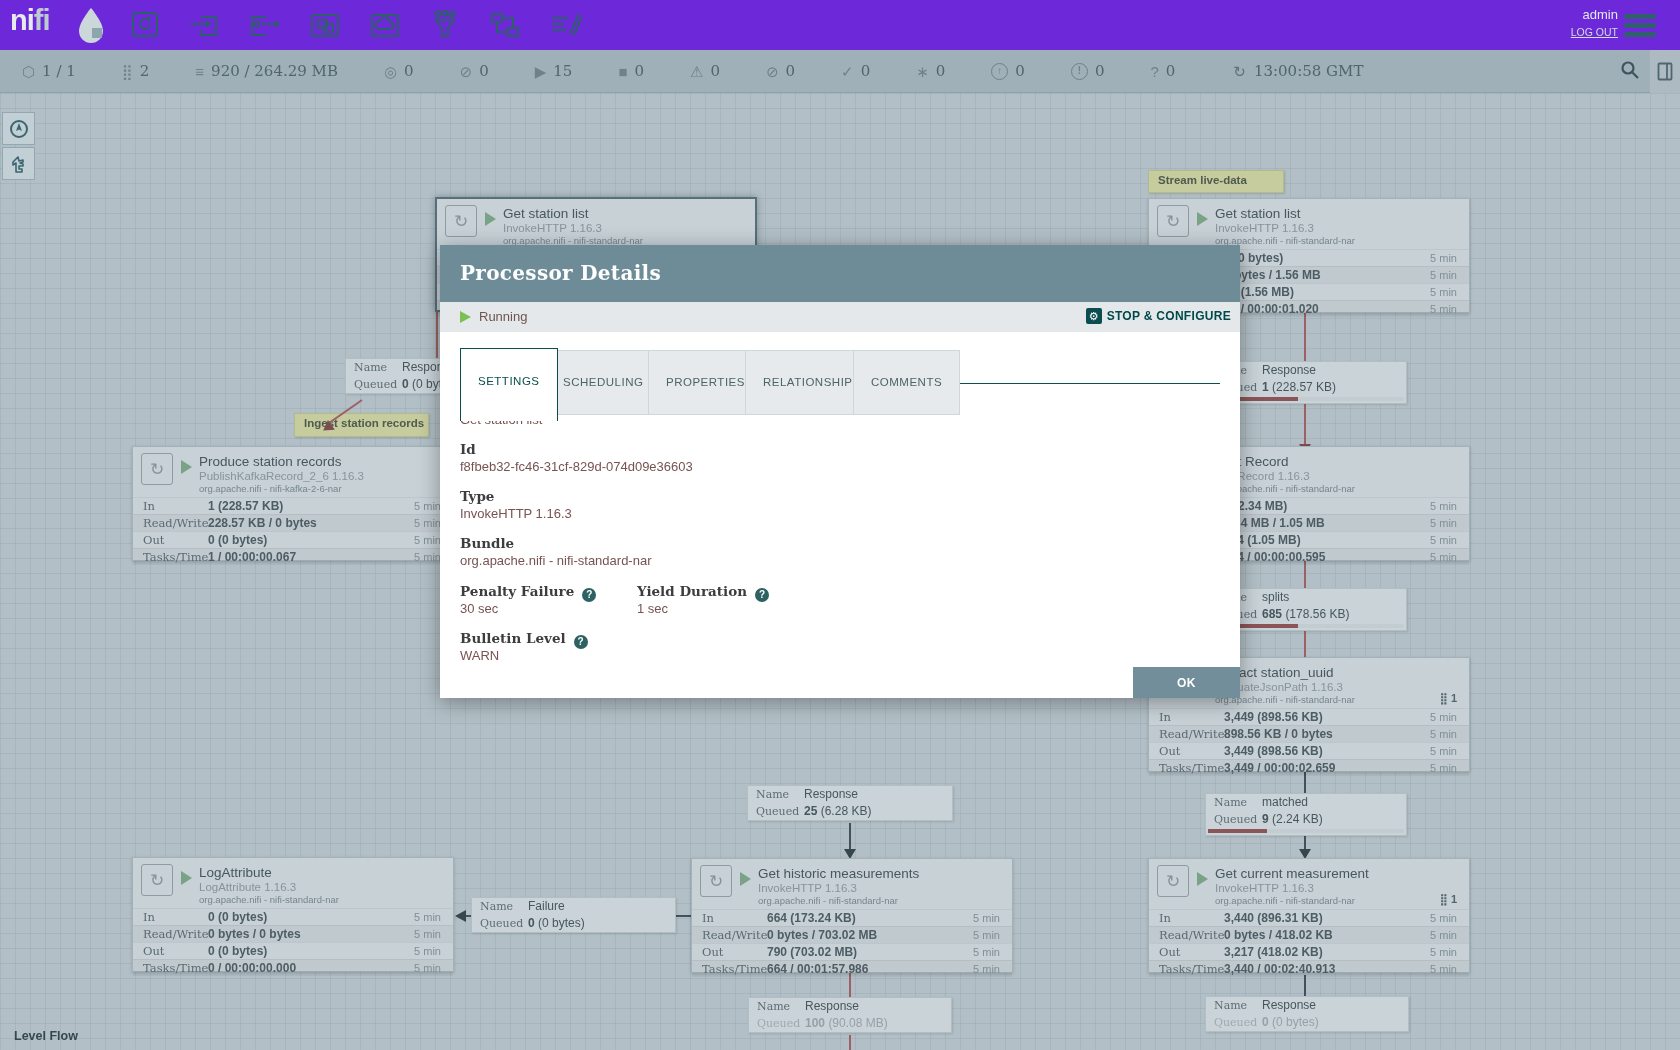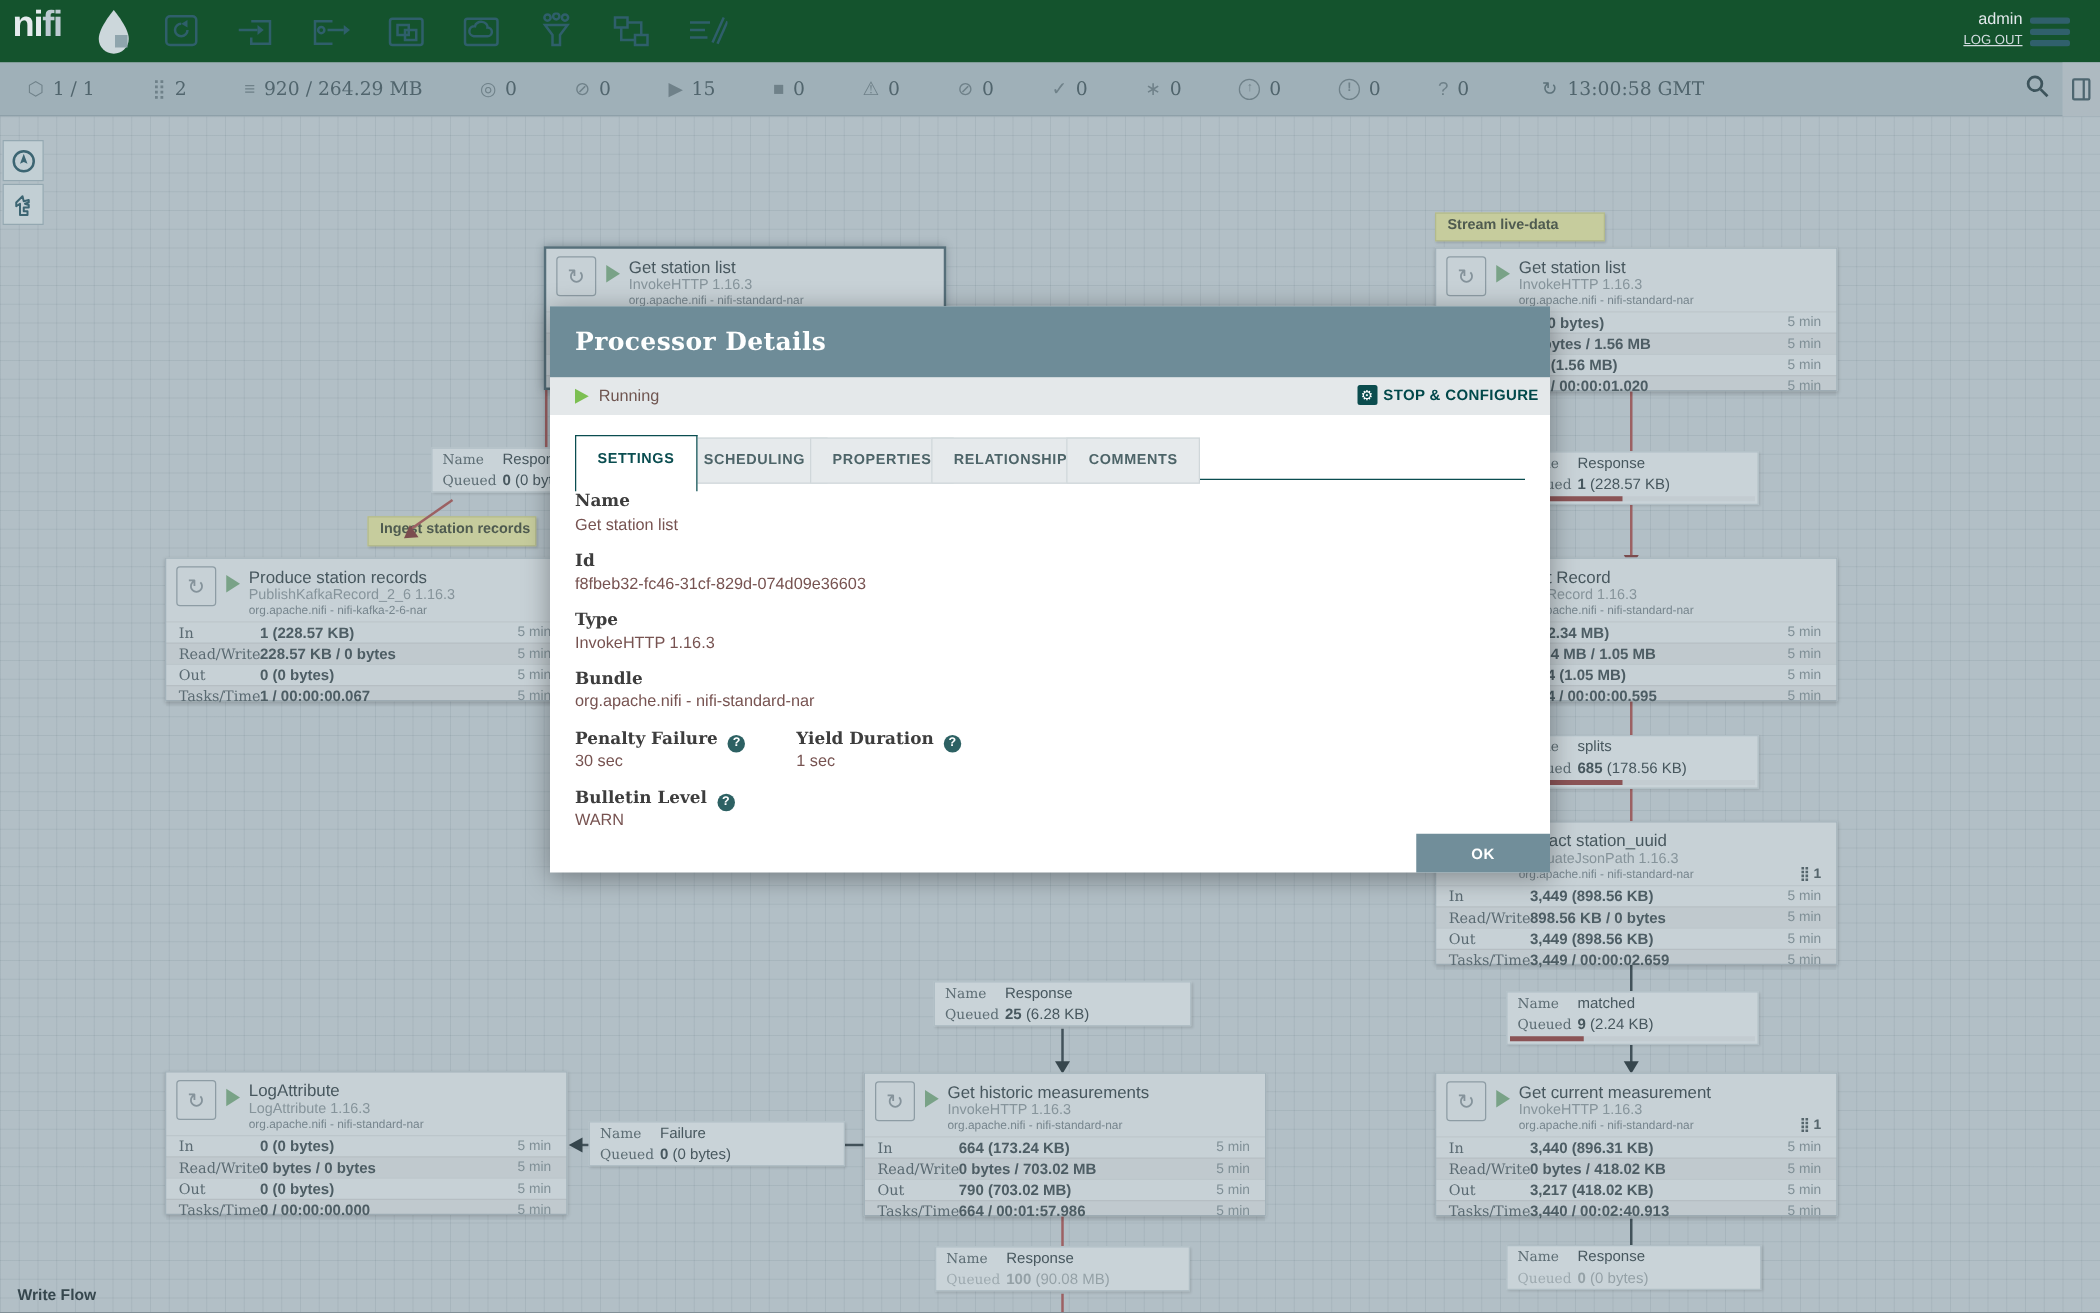--- a/index.html
+++ b/index.html
@@ -6,21 +6,21 @@
   #app{position:relative;width:1680px;height:1050px;overflow:hidden;
        font-family:"Liberation Sans",sans-serif;
        background:#b2bfc6;}
   
   #canvas{position:absolute;left:0;top:93px;width:1680px;height:957px;
     background-image:
       linear-gradient(to right, rgba(90,110,120,0.12) 1px, transparent 1px),
       linear-gradient(to bottom, rgba(90,110,120,0.12) 1px, transparent 1px);
     background-size:15px 15px;}
   
-  #topbar{position:absolute;left:0;top:0;width:1680px;height:50px;background:#14532d;z-index:5;}
+  #topbar{position:absolute;left:0;top:0;width:1680px;height:50px;background:#6d28d9;z-index:5;}
   #logo{position:absolute;left:10px;top:4px;font-size:29px;font-weight:bold;letter-spacing:-1px;color:#e5ebee;}
   #logo .fi{color:#bccad1;}
   #logo-drop{position:absolute;left:76px;top:6px;}
   #tool-icons{position:absolute;left:128px;top:10px;display:flex;gap:26px;}
   .tbi{width:34px;height:30px;}
   .tbi svg{stroke:#2f5f6b;fill:none;stroke-width:2;}
   #user-block{position:absolute;right:62px;top:7px;text-align:right;}
   #user-name{font-size:13px;color:#e3e9ec;}
   #logout-link{font-size:10.5px;color:#d3dce0;text-decoration:underline;margin-top:4px;cursor:pointer;padding-left:16px;}
   #hamburger{position:absolute;right:24px;top:14px;width:32px;height:24px;cursor:pointer;}
@@ -84,22 +84,22 @@
   #modal-strip{position:absolute;left:0;top:57px;width:100%;height:30px;background:#e4e8ea;}
   #run-play{position:absolute;left:20px;top:9px;width:0;height:0;border-left:11px solid #7cbf52;
      border-top:6.5px solid transparent;border-bottom:6.5px solid transparent;}
   #run-text{position:absolute;left:39px;top:7px;font-size:13px;font-weight:500;color:#6f5550;}
   #stopcfg{position:absolute;right:9px;top:6px;display:flex;align-items:center;gap:5px;cursor:pointer;}
   #stopcfg-icon{width:16px;height:16px;background:#0b4c4e;border-radius:2px;color:#fff;font-size:11px;
      display:flex;align-items:center;justify-content:center;}
   #stopcfg-label{font-size:12px;font-weight:bold;color:#01484a;letter-spacing:0.3px;}
   #tabs{position:absolute;left:20px;top:103px;height:37px;}
   #tab-underline{position:absolute;left:20px;top:138px;width:760px;height:1px;background:#0b4d50;}
-  .tab{position:absolute;top:2px;height:31px;line-height:31px;padding:2px 17px;background:#e6eaec;
-     border:1px solid #d0d7da;font-size:11.5px;font-weight:bold;color:#4d6468;letter-spacing:0.5px;
+  .tab{position:absolute;top:2px;height:31px;line-height:31px;padding:16px 17px;background:#e6eaec;
+     border:1px solid #d0d7da;font-size:11.5px;font-weight:normal;color:#4d6468;letter-spacing:0.5px;
      cursor:pointer;z-index:1;}
   .tab.active{top:0;height:40px;line-height:33px;background:#fff;border:1px solid #0a4d50;border-bottom:none;
      color:#0a4d50;z-index:3;}
   .fld-label{position:absolute;font-family:"DejaVu Serif",serif;font-size:13.5px;font-weight:600;color:#3d3d3d;}
   .fld-value{position:absolute;font-size:13px;color:#775351;}
   .help{display:inline-flex;width:14px;height:14px;border-radius:50%;background:#2d6163;color:#fff;
      font-size:10px;font-weight:bold;align-items:center;justify-content:center;margin-left:8px;
      vertical-align:-2px;font-family:"Liberation Sans",sans-serif;}
   #ok-btn{position:absolute;right:0;bottom:0;width:107px;height:31px;background:#718e9a;color:#fff;
      font-size:12px;font-weight:bold;letter-spacing:0.5px;display:flex;align-items:center;justify-content:center;
@@ -476,21 +476,21 @@
       <circle cx="11" cy="11" r="8" stroke="#3c6572" stroke-width="2" fill="none"></circle>
       <polygon points="11,5 14,13 11,11.5 8,13" fill="#3c6572"></polygon>
     </svg>
   </div>
   <div class="palette-btn" style="left:2px;top:147px;">
     <svg width="22" height="22" viewBox="0 0 22 22">
       <path d="M8,19 L8,10 L5,12 L5,9 L10,4 L11,8 L15,7 L15,9 L12,10 L15,11 L15,13 L11,13 L11,16 L14,16 L14,19 Z" fill="none" stroke="#3c6572" stroke-width="1.6" stroke-linejoin="round"></path>
     </svg>
   </div>
 
-  <div id="breadcrumb">Write Flow</div>
+  <div id="breadcrumb">Level Flow</div>
 
   <div id="topbar">
     <div id="logo"><span>ni</span><span class="fi">fi</span></div>
     <svg id="logo-drop" width="30" height="38" viewBox="0 0 30 38">
       <path d="M15,2 C15,2 27,16 27,25 a12,12 0 1 1 -24,0 C3,16 15,2 15,2 Z" fill="#ccd7db"></path>
       <rect x="16" y="22" width="10" height="10" fill="#8fa5ad"></rect>
     </svg>
     <div id="tool-icons">
       <div class="tbi">
         <svg width="34" height="30" viewBox="0 0 34 30">

